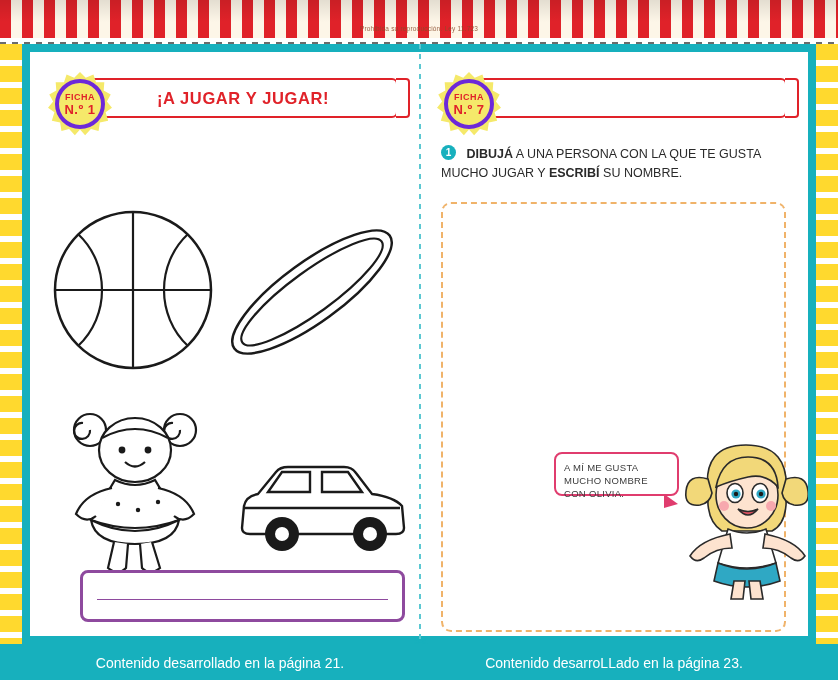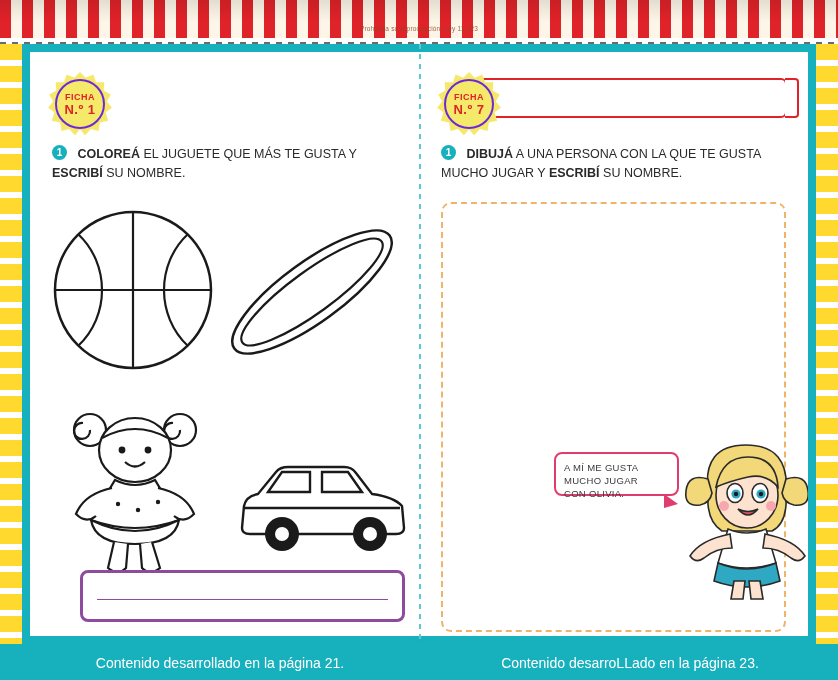--- a/index.html
+++ b/index.html
@@ -61,21 +61,21 @@
   
   .bottom-bar {
     position:absolute; left:0; bottom:0; width:838px; height:36px;
     background:#17b0bd;
   }
   .bottom-bar .foot {
     position:absolute; top:11px; font-size:14px; color:#ffffff;
     width:360px; text-align:center;
   }
   .foot.left-foot { left:40px; }
-  .foot.right-foot { right:28px; }
+  .foot.right-foot { right:44px; }
 
   
   .perf {
     position:absolute; left:419px; top:44px; width:2px; height:600px;
     background: repeating-linear-gradient(180deg,#5bc8d2 0 5px, transparent 5px 10px);
   }
   .scissors {
     position:absolute; left:409px; bottom:26px; width:24px; height:24px;
     color:#17b0bd; font-size:18px; text-align:center; line-height:24px;
   }
@@ -113,21 +113,21 @@
     position:absolute; left:0px; top:0px; width:64px; height:64px;
   }
   .badge .burst {
     position:absolute; inset:0;
     background:#f5e96a;
     clip-path: polygon(50% 0%,59% 9%,71% 4%,75% 16%,88% 16%,87% 29%,98% 35%,92% 46%,100% 56%,90% 63%,94% 76%,81% 79%,79% 92%,67% 89%,58% 99%,50% 90%,42% 99%,33% 89%,21% 92%,19% 79%,6% 76%,10% 63%,0% 56%,8% 46%,2% 35%,13% 29%,12% 16%,25% 16%,29% 4%,41% 9%);
     border-radius:2px;
   }
   .badge .burst-in {
     position:absolute; left:7px; top:7px; right:7px; bottom:7px;
-    border:2px solid #6d28d9; border-radius:50%;
+    border:4px solid #6d28d9; border-radius:50%;
     display:flex; flex-direction:column; align-items:center; justify-content:center;
   }
   .badge .b1 { color:#e02229; font-size:9px; font-weight:bold; letter-spacing:.5px; }
   .badge .b2 { color:#e02229; font-size:13px; font-weight:bold; letter-spacing:.5px; }
 
   
   .instr { position:absolute; left:22px; top:92px; width:350px; }
   .instr .num {
     display:inline-block; width:15px; height:15px; border-radius:50%;
     background:#17b0bd; color:#fff; font-size:10px; font-weight:bold;
@@ -182,35 +182,34 @@
   <div class="dash-line"></div>
 
   <div class="teal-frame"></div>
   <div class="inner-white"></div>
   <div class="edge left"></div>
   <div class="edge right"></div>
 
   <div class="page-col left">
 
     <div class="ficha-head">
+      <div class="ribbon">
+        <div class="tail-l"></div>
+        <div class="tail-r"></div>
+        <div class="title">¡A JUGAR Y JUGAR!</div>
+      </div>
       <div class="badge">
         <div class="burst"></div>
         <div class="burst-in">
           <div class="b1">FICHA</div>
           <div class="b2">N.º 1</div>
         </div>
       </div>
     </div>
 
-    <div class="instr">
-      <span class="num">1</span>
-      <span class="txt">
-        <b class="b">COLOREÁ</b><span> EL JUGUETE QUE MÁS TE GUSTA Y </span><b class="b">ESCRIBÍ</b><span> SU NOMBRE.</span>
-      </span>
-    </div>
 
     <svg class="draw" style="left:18px; top:150px;" width="170" height="175" viewBox="0 0 170 175">
       <circle cx="85" cy="88" r="78" fill="#fff" stroke="#1a1a1a" stroke-width="2.5"></circle>
       <line x1="85" y1="10" x2="85" y2="166" stroke="#1a1a1a" stroke-width="2.2"></line>
       <line x1="8" y1="88" x2="162" y2="88" stroke="#1a1a1a" stroke-width="2.2"></line>
       <path d="M30 32 C62 62 62 114 30 144" fill="none" stroke="#1a1a1a" stroke-width="2.2"></path>
       <path d="M140 32 C108 62 108 114 140 144" fill="none" stroke="#1a1a1a" stroke-width="2.2"></path>
     </svg>
 
     <svg class="draw" style="left:195px; top:158px;" width="175" height="165" viewBox="0 0 175 165">
@@ -288,21 +287,21 @@
       <span class="num">1</span>
       <span class="txt">
         <b class="b">DIBUJÁ</b><span> A UNA PERSONA CON LA QUE TE GUSTA MUCHO JUGAR Y </span><b class="b">ESCRIBÍ</b><span> SU NOMBRE.</span>
       </span>
     </div>
 
     <div class="dash-box"></div>
 
     <div class="bubble">
       <div class="line">A MÍ ME GUSTA</div>
-      <div class="line">MUCHO JUGAR</div>
+      <div class="line">MUCHO NOMBRE</div>
       <div class="line">CON OLIVIA.</div>
     </div>
 
     <svg class="char" viewBox="0 0 130 165">
       <g stroke="#2a2a2a" stroke-width="1.6">
 
         <path d="M30 58 q-6 -48 38 -48 q44 0 40 48 q2 30 -14 38 l-50 0 q-16 -10 -14 -38z" fill="#f2d879"></path>
 
         <path d="M30 44 q-20 -6 -22 12 q-2 16 14 14 q10 -2 12 -12z" fill="#f2d879"></path>
         <path d="M108 44 q20 -6 22 12 q2 16 -14 14 q-10 -2 -12 -12z" fill="#f2d879"></path>

